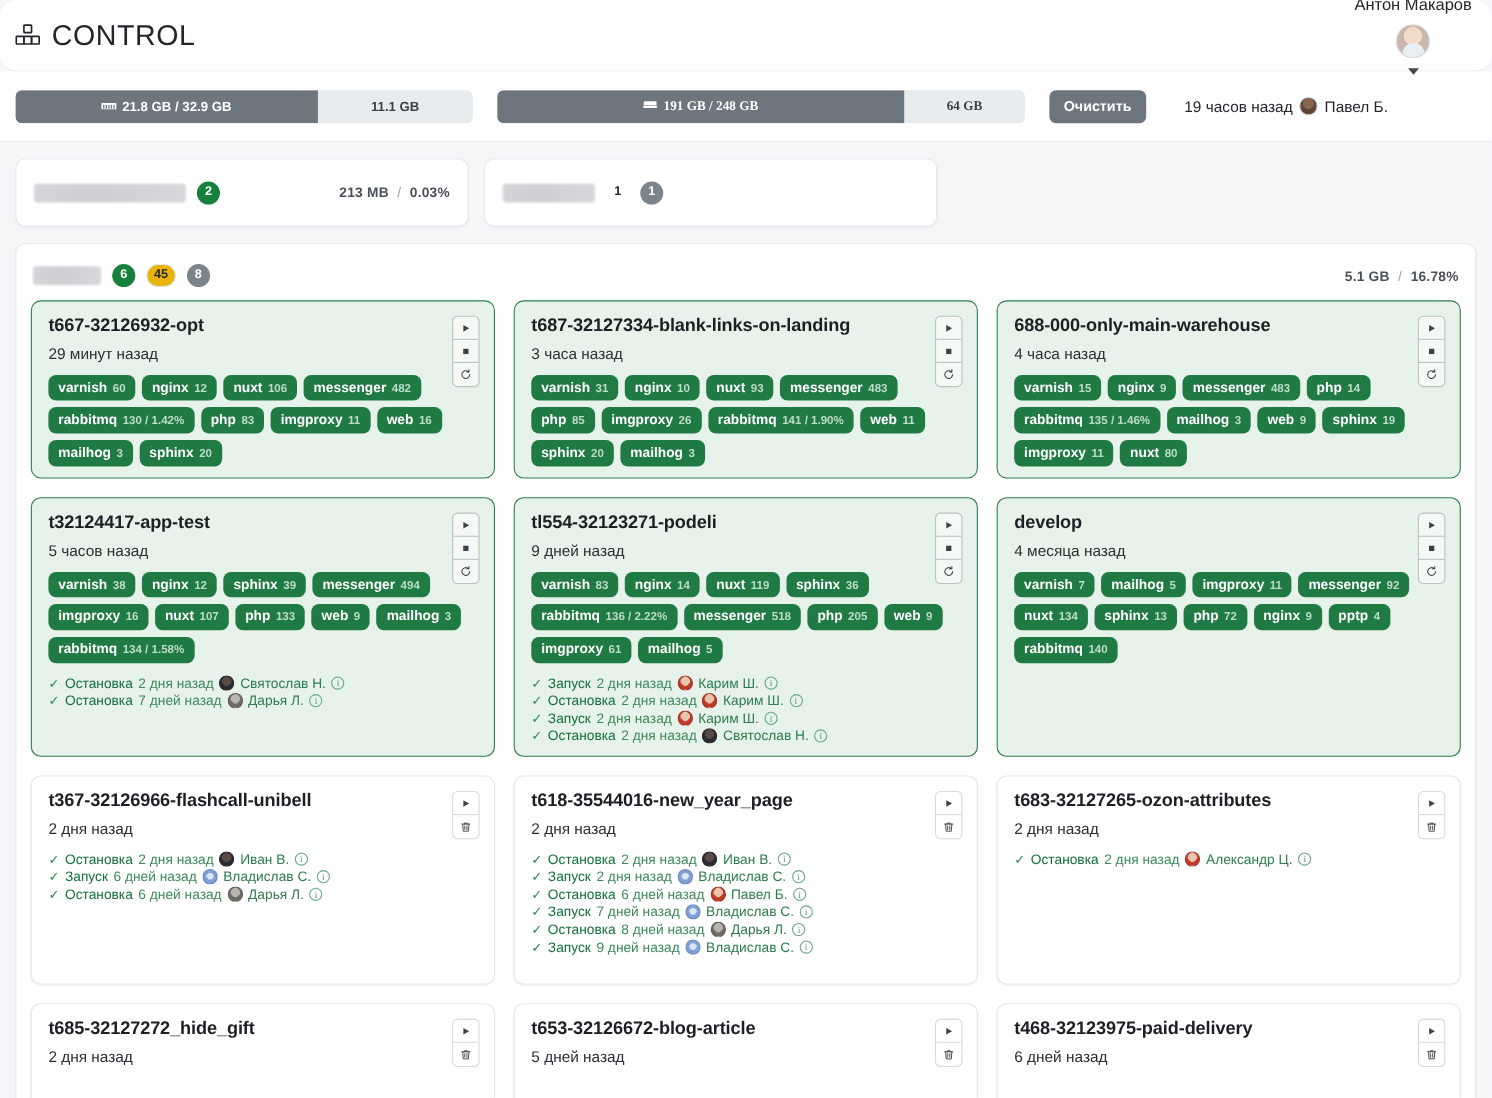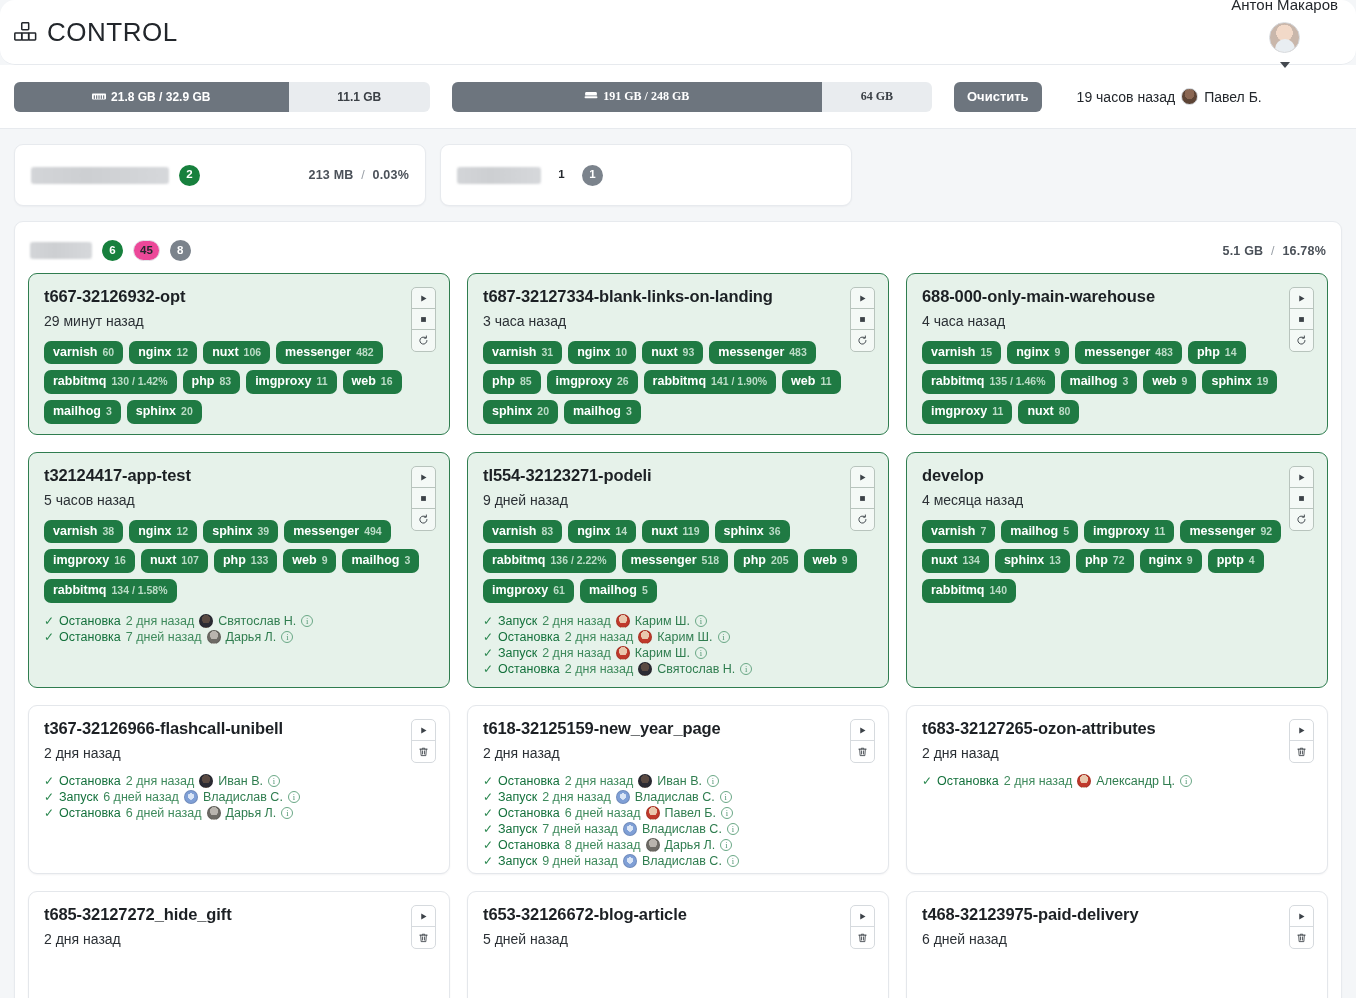--- a/index.html
+++ b/index.html
@@ -103,21 +103,21 @@
   .redacted.w2 { width: 84px; }
   .redacted.w3 { width: 62px; }
 
   .badge {
     min-width: 21px; height: 21px; padding: 0 6px; border-radius: 11px;
     display: inline-flex; align-items: center; justify-content: center;
     font-size: 11.5px; font-weight: 700; line-height: 1;
   }
   .badge.green { background: #17803d; color: #fff; }
   .badge.gray  { background: #7b838c; color: #fff; }
-  .badge.white { background: #ec4899; color: #24282d; border: 1px solid #e3e6ea; }
+  .badge.white { background: #eab308; color: #24282d; border: 1px solid #e3e6ea; }
   .badge.plain { background: transparent; color: #24282d; font-weight: 700; }
 
   .panel-left { display: flex; align-items: center; gap: 10px; }
   .panel-usage {
     margin-left: auto; font-size: 12.5px; color: #4b5159; font-weight: 700;
     letter-spacing: .2px;
   }
   .panel-usage .sep { color: #9aa0a7; margin: 0 4px; font-weight: 400; }
 
   
@@ -134,21 +134,21 @@
   .grid { display: grid; grid-template-columns: repeat(3, 1fr); gap: 17px; }
   .card {
     border-radius: 9px; padding: 13px 15px 14px 15px;
     position: relative; min-height: 100px;
   }
   .card.active { background: #e6f2ea; border: 1px solid #2f7d4f; }
   .card.idle   { background: #fff;    border: 1px solid #e4e7eb;
                  box-shadow: 0 1px 2px rgba(16,24,40,.05); }
   .card.r1 { height: 162px; }
   .card.r2 { height: 236px; }
-  .card.r3 { height: 169px; }
+  .card.r3 { height: 190px; }
   .card.r4 { height: 120px; }
 
   .card-title {
     font-size: 16.5px; font-weight: 700; color: #1c2024;
     letter-spacing: -.1px; padding-right: 40px; line-height: 1.2;
   }
   .card-sub { font-size: 14px; color: #2b3035; margin-top: 6px; }
 
   .ctrl-stack {
     position: absolute; top: 13px; right: 13px;
@@ -784,21 +784,21 @@
             </div>
             <div class="ctrl-btn">
               <svg viewBox="0 0 14 14" width="11" height="12" fill="none" stroke="#3c4248" stroke-width="1.1" stroke-linecap="round">
                 <path d="M2.3 3.4h9.4"></path>
                 <path d="M5.4 3.4V2.2h3.2v1.2"></path>
                 <path d="M3.4 3.4l.6 8.2h6l.6-8.2"></path>
                 <path d="M5.8 5.6v4M8.2 5.6v4"></path>
               </svg>
             </div>
           </div>
-          <div class="card-title">t618-32125159-new_year_page</div>
+          <div class="card-title">t618-35544016-new_year_page</div>
           <div class="card-sub">2 дня назад</div>
           <div class="events">
             <div class="event">
               <span class="ev-check">✓</span>
               <span class="ev-act">Остановка</span>
               <span class="ev-when">2 дня назад</span>
               <span class="ev-ava" style="background: radial-gradient(circle at 50% 35%, rgb(90, 74, 66) 0px, rgb(90, 74, 66) 42%, rgb(43, 43, 51) 43%, rgb(43, 43, 51) 100%);"></span>
               <span class="ev-who">Иван В.</span>
               <span class="ev-info">i</span>
             </div>

